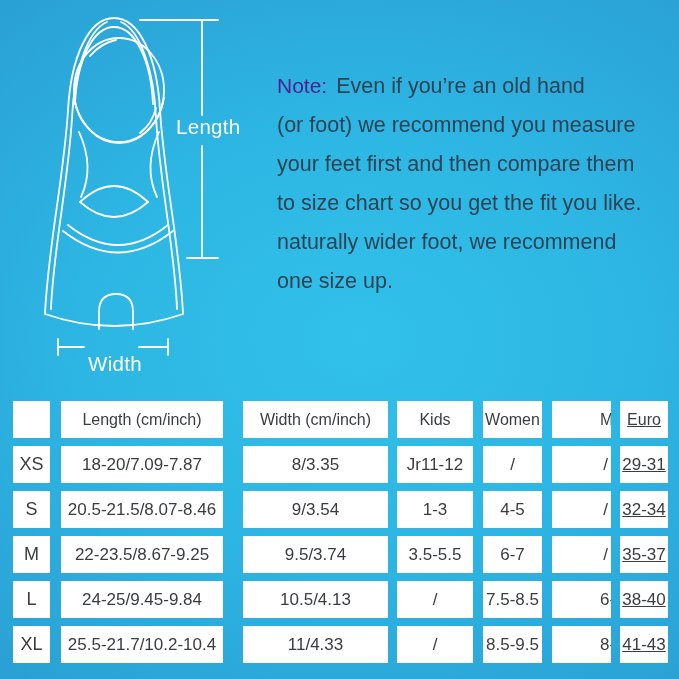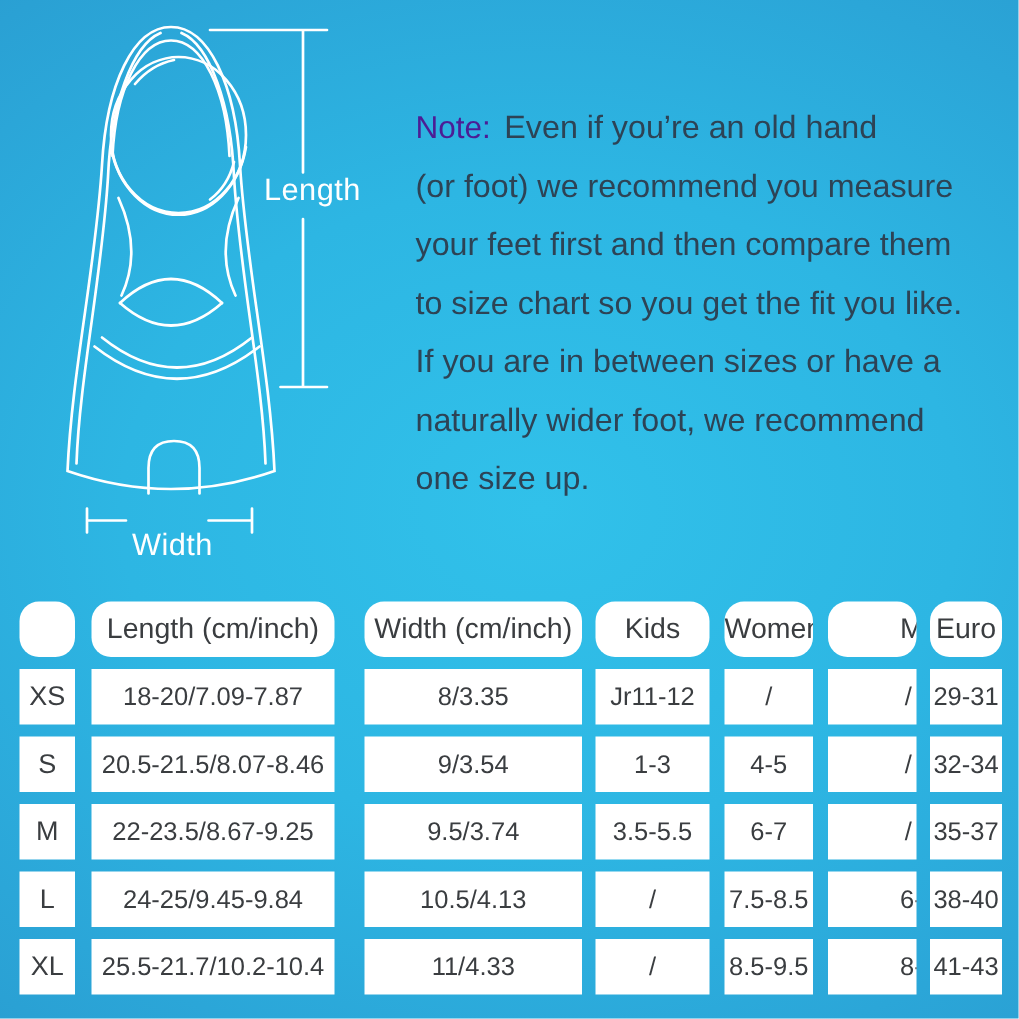--- a/index.html
+++ b/index.html
@@ -62,22 +62,22 @@
     white-space: nowrap;
     overflow: hidden;
     flex: none;
   }
   .c0 { width: 37px;  margin-right: 11px; font-size: 18px; }
   .c1 { width: 162px; margin-right: 20px; }
   .c2 { width: 145px; margin-right: 9px;  }
   .c3 { width: 76px;  margin-right: 10px; }
   .c4 { width: 59px;  margin-right: 10px; }
   .c5 { width: 59px;  margin-right: 9px; padding-left: 48px;  }
-  .c6 { width: 48px; }
-  .t-row.head .t-cell { font-size: 19px; border-radius: 13px; }
+  .c6 { width: 48px; text-decoration: underline; }
+  .t-row.head .t-cell { font-size: 16px; }
 </style>
 </head>
 <body>
 
 <svg class="fin-svg" viewBox="0 0 200 350" fill="none" stroke="#ffffff" stroke-width="1.8" stroke-linecap="round">
 
   <path d="M 10 302 C 13 235, 29 165, 33 98 C 36 44, 54 6, 79 6
            C 104 6, 122 44, 125 98 C 129 165, 145 235, 148 302
            Q 79 326, 10 302"></path>
 
@@ -108,21 +108,20 @@
 <span class="dim-label length">Length</span>
 <span class="dim-label width">Width</span>
 
 <div class="note">
   <div class="note-line">
     <span class="note-label">Note:</span><span>Even if you’re an old hand</span>
   </div>
   <div class="note-line">(or foot) we recommend you measure</div>
   <div class="note-line">your feet first and then compare them</div>
   <div class="note-line">to size chart so you get the fit you like.</div>
-  <div class="note-line">If you are in between sizes or have a</div>
   <div class="note-line">naturally wider foot, we recommend</div>
   <div class="note-line">one size up.</div>
 </div>
 
 <div class="size-table">
 
   <div class="t-row head">
     <div class="t-cell c0"></div>
     <div class="t-cell c1">Length (cm/inch)</div>
     <div class="t-cell c2">Width (cm/inch)</div>

